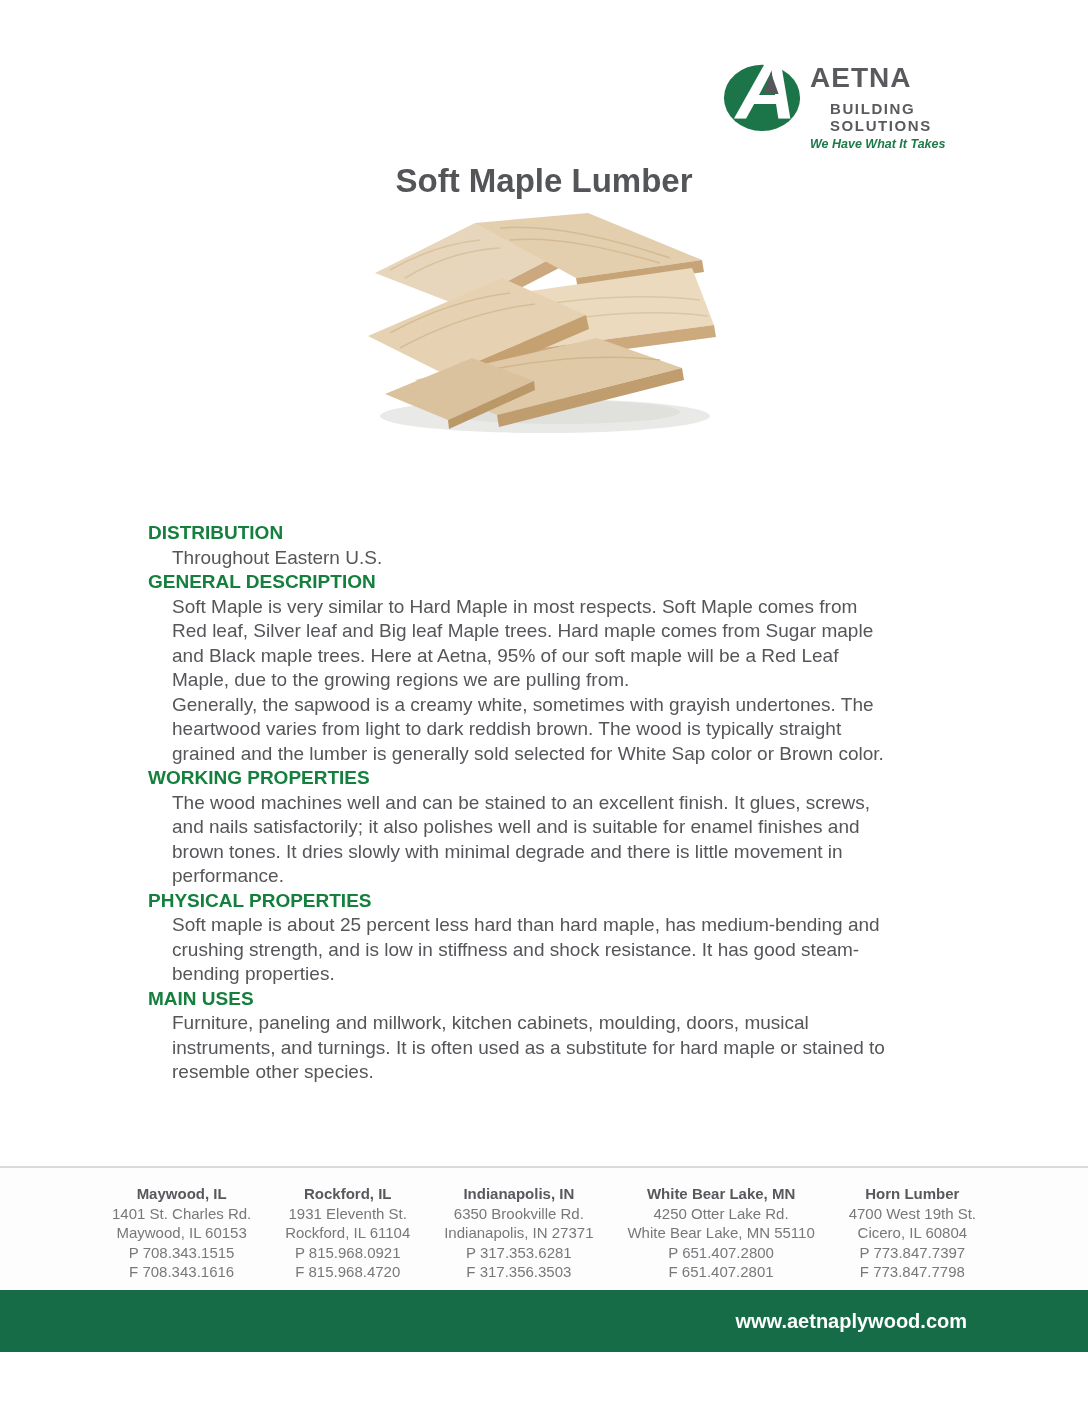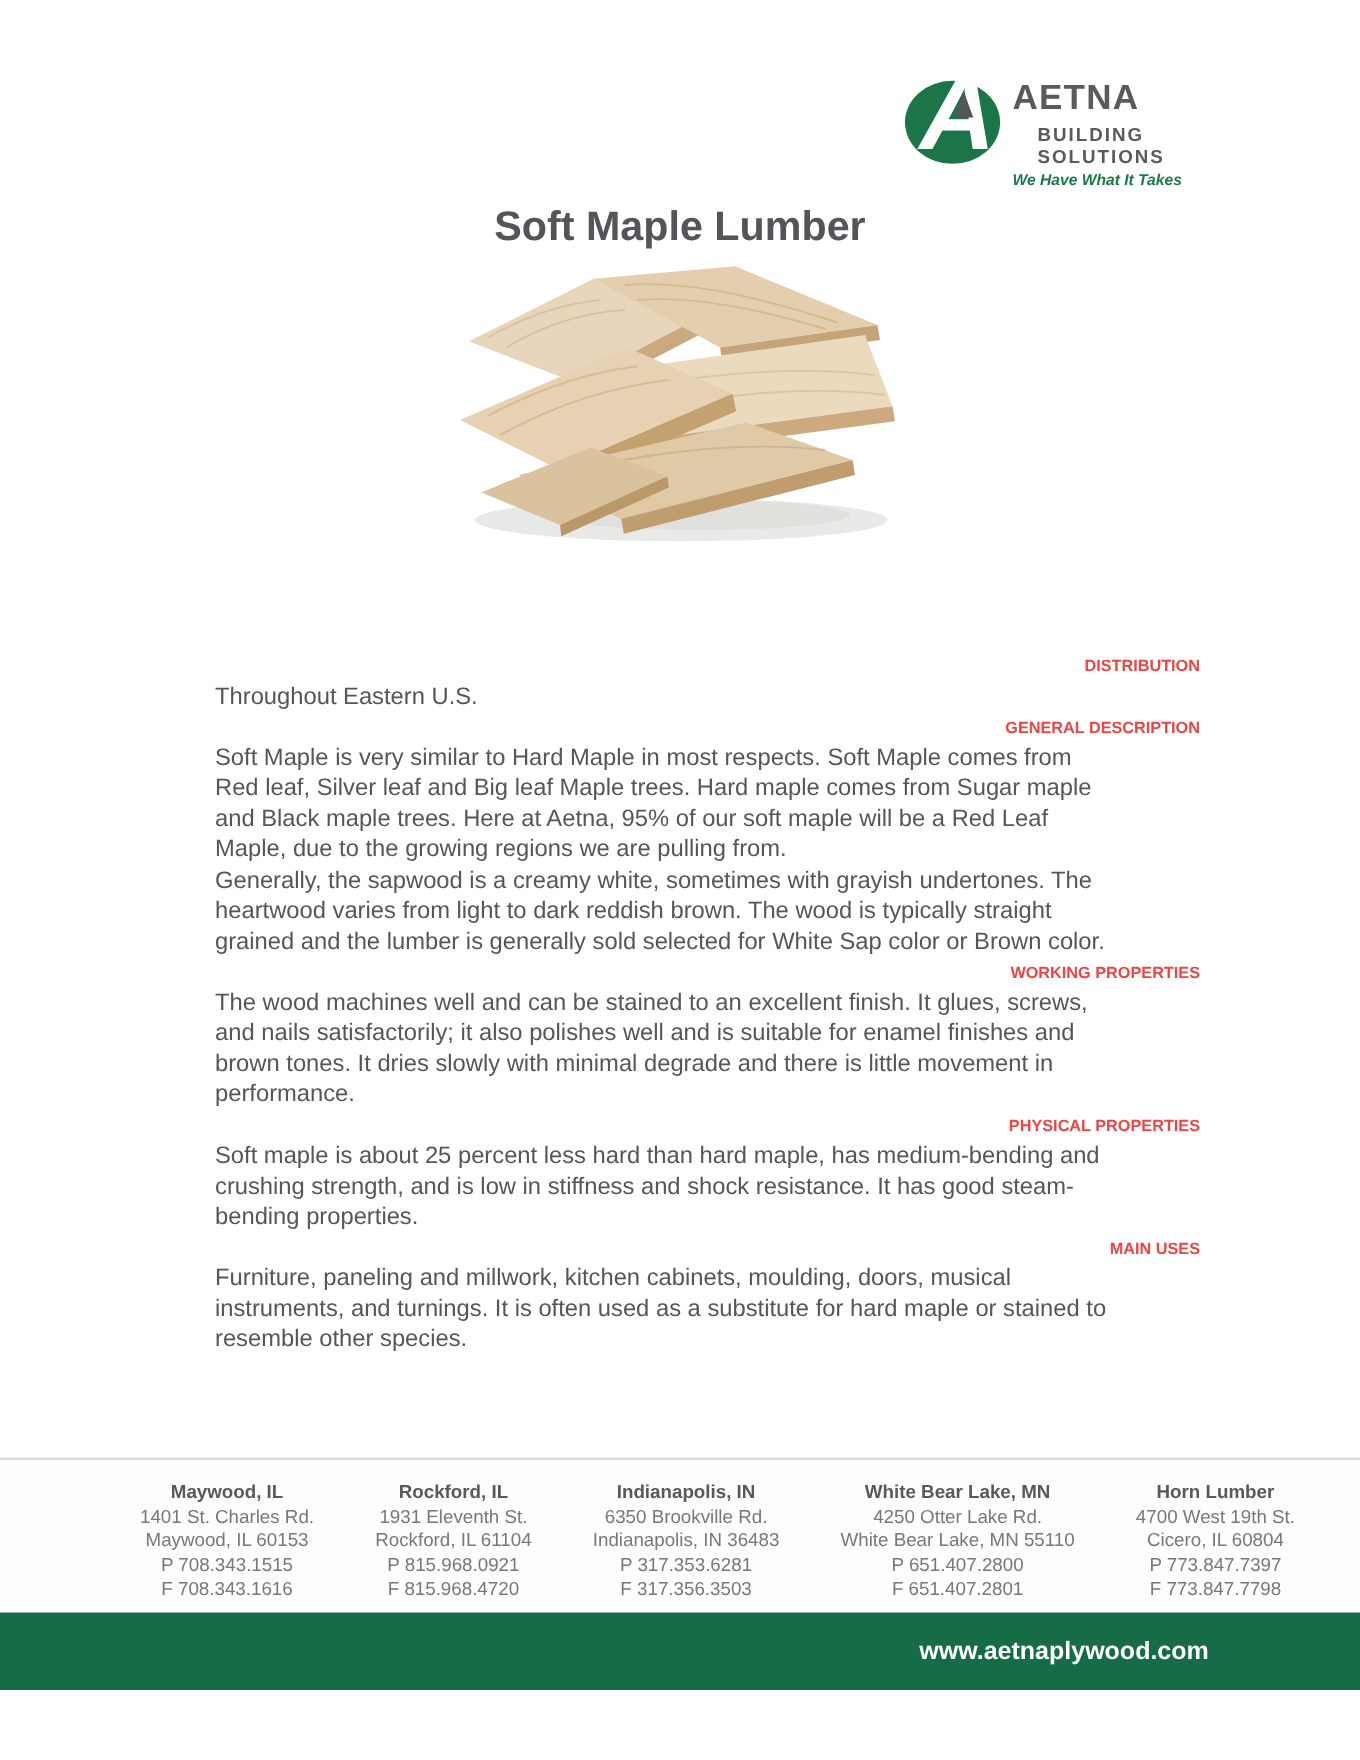--- a/index.html
+++ b/index.html
@@ -26,31 +26,31 @@
 
   
   .hero { position:absolute; top:208px; left:360px; width:366px; height:234px; }
   .hero svg { width:100%; height:100%; }
 
   
   .content {
     position:absolute; top:521px; left:148px; width:812px;
     font-size:19px; line-height:24.5px; color:#55565a;
   }
-  .content h2 { font-size:13px; line-height:24.5px; font-weight:bold; color:#ef4444;text-align:right; }
+  .content h2 { font-size:19px; line-height:24.5px; font-weight:bold; color:#15803d; }
   .content p  { white-space:pre-line;margin-left:24px; }
 
   
   .footer-band {
     position:absolute; top:1166px; left:0; width:1088px; height:124px;
     background:#fdfdfd; border-top:2px solid #dadada;
   }
   .locations {
     display:flex; justify-content:space-between;
-    padding:16px 52px 0 112px;
+    padding:16px 112px 0 112px;
   }
   .loc { text-align:center; font-size:15px; line-height:19.5px; color:#77787b; }
   .loc .loc-name { font-weight:bold; color:#58595c; }
 
   .green-bar {
     position:absolute; top:1290px; left:0; width:1088px; height:62px;
     background:#156c46; display:flex; align-items:center; justify-content:flex-end;
     padding-right:121px;
     text-align:right;
   }
@@ -154,21 +154,21 @@
       <div class="loc">
         <div class="loc-name">Rockford, IL</div>
         <div>1931 Eleventh St.</div>
         <div>Rockford, IL 61104</div>
         <div>P 815.968.0921</div>
         <div>F 815.968.4720</div>
       </div>
       <div class="loc">
         <div class="loc-name">Indianapolis, IN</div>
         <div>6350 Brookville Rd.</div>
-        <div>Indianapolis, IN 36483</div>
+        <div>Indianapolis, IN 27371</div>
         <div>P 317.353.6281</div>
         <div>F 317.356.3503</div>
       </div>
       <div class="loc">
         <div class="loc-name">White Bear Lake, MN</div>
         <div>4250 Otter Lake Rd.</div>
         <div>White Bear Lake, MN 55110</div>
         <div>P 651.407.2800</div>
         <div>F 651.407.2801</div>
       </div>

